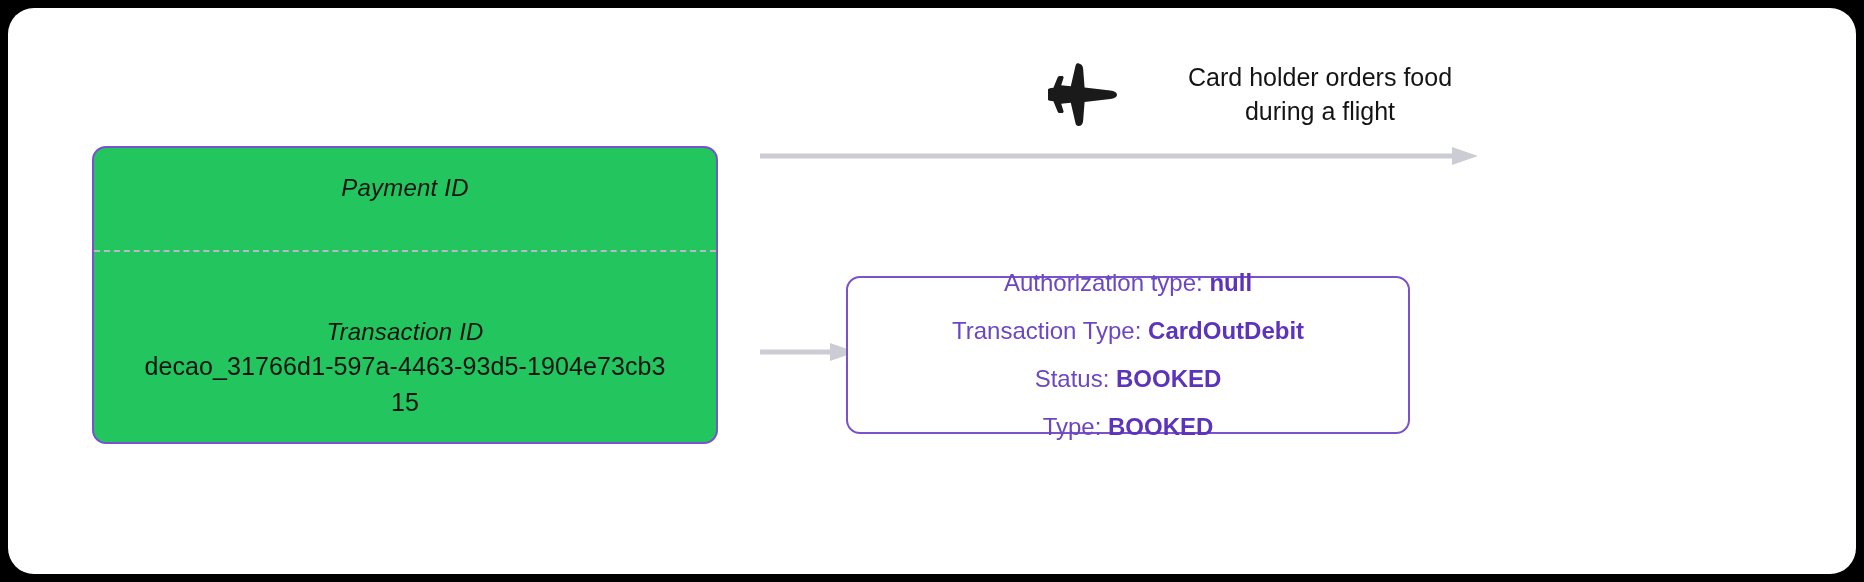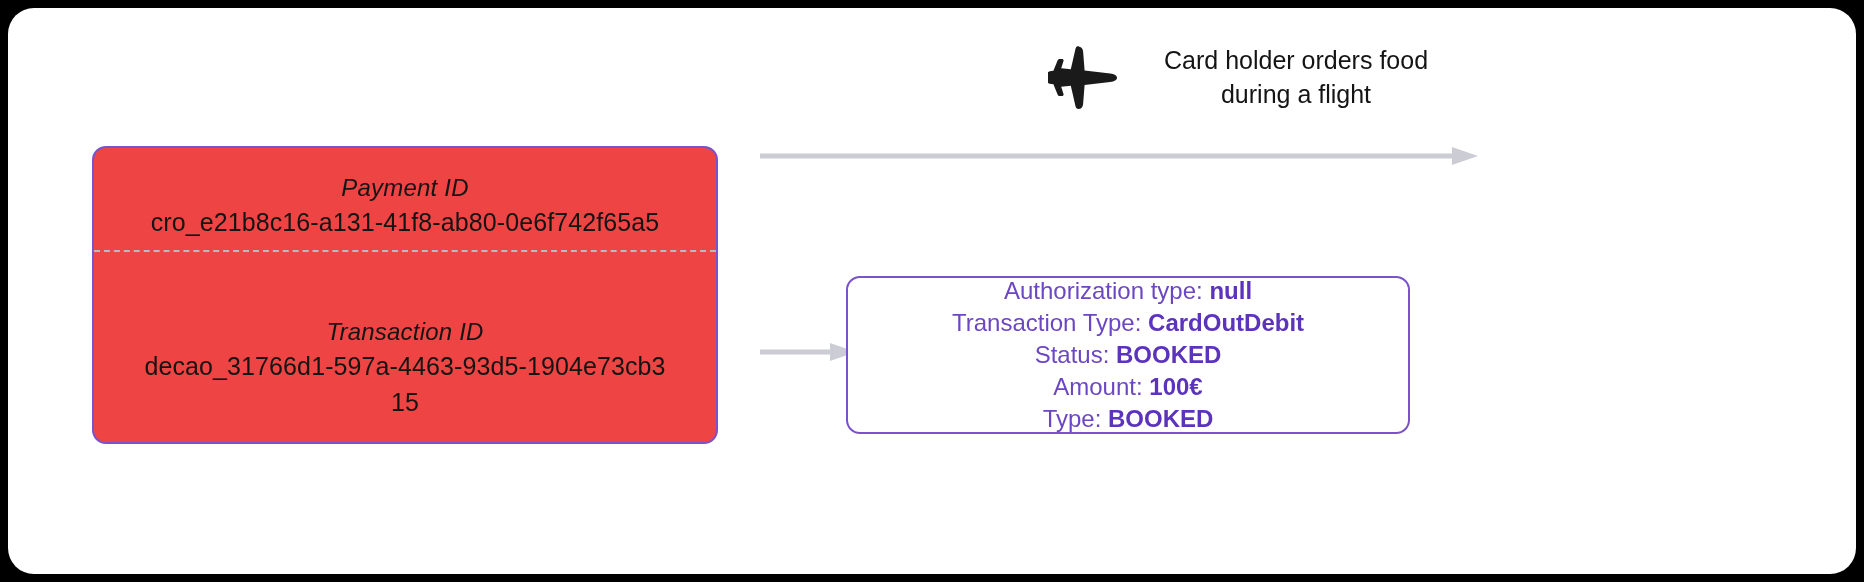--- a/index.html
+++ b/index.html
@@ -32,21 +32,21 @@
 
   
   .id-panel {
     position: absolute;
     left: 84px;
     top: 138px;
     width: 626px;
     height: 298px;
     border: 2px solid #7a52cc;
     border-radius: 14px;
-    background: #ef4444;
+    background: #22c55e;
   }
 
   .id-panel .divider {
     position: absolute;
     left: 0;
     right: 0;
     top: 102px;
     border-top: 2px dashed #b9b9c6;
   }
 
@@ -79,24 +79,24 @@
 
   .id-block.transaction .id-value {
     max-width: 530px;
     margin: 0 auto;
   }
 
   
   .scenario {
     position: absolute;
     left: 1040px;
-    top: 35px;
+    top: 52px;
     display: flex;
     align-items: center;
-    gap: 44px;
+    gap: 68px;
   }
 
   .plane-icon {
     width: 72px;
     height: 66px;
     display: block;
     flex: none;
   }
 
   .scenario-caption {
@@ -132,21 +132,21 @@
     top: 268px;
     width: 564px;
     height: 158px;
     border: 2px solid #7a52cc;
     border-radius: 14px;
     background: #ffffff;
     display: flex;
     flex-direction: column;
     align-items: center;
     justify-content: center;
-    gap: 0;
+    gap: 16px;
   }
 
   .detail-line {
     font-size: 24px;
     line-height: 32px;
     color: #6c47c4;
     text-align: center;
     white-space: nowrap;
   }
 
@@ -158,21 +158,20 @@
 </head>
 <body>
 
 <div id="canvas">
   <div class="card-surface">
 
     <div class="id-panel">
 
       <div class="id-block payment">
         <div class="id-label">Payment ID</div>
-        <div class="id-value">cro_e21b8c16-a131-41f8-ab80-0e6f742f65a5</div>
       </div>
 
       <div class="divider"></div>
 
       <div class="id-block transaction">
         <div class="id-label">Transaction ID</div>
         <div class="id-value">decao_31766d1-597a-4463-93d5-1904e73cb315</div>
       </div>
 
     </div>
@@ -205,24 +204,20 @@
       <div class="detail-line">
         <span>Transaction Type:</span>
         <span class="dval">CardOutDebit</span>
       </div>
 
       <div class="detail-line">
         <span>Status:</span>
         <span class="dval">BOOKED</span>
       </div>
 
-      <div class="detail-line">
-        <span>Amount:</span>
-        <span class="dval">100€</span>
-      </div>
 
       <div class="detail-line">
         <span>Type:</span>
         <span class="dval">BOOKED</span>
       </div>
 
     </div>
 
   </div>
 </div>

